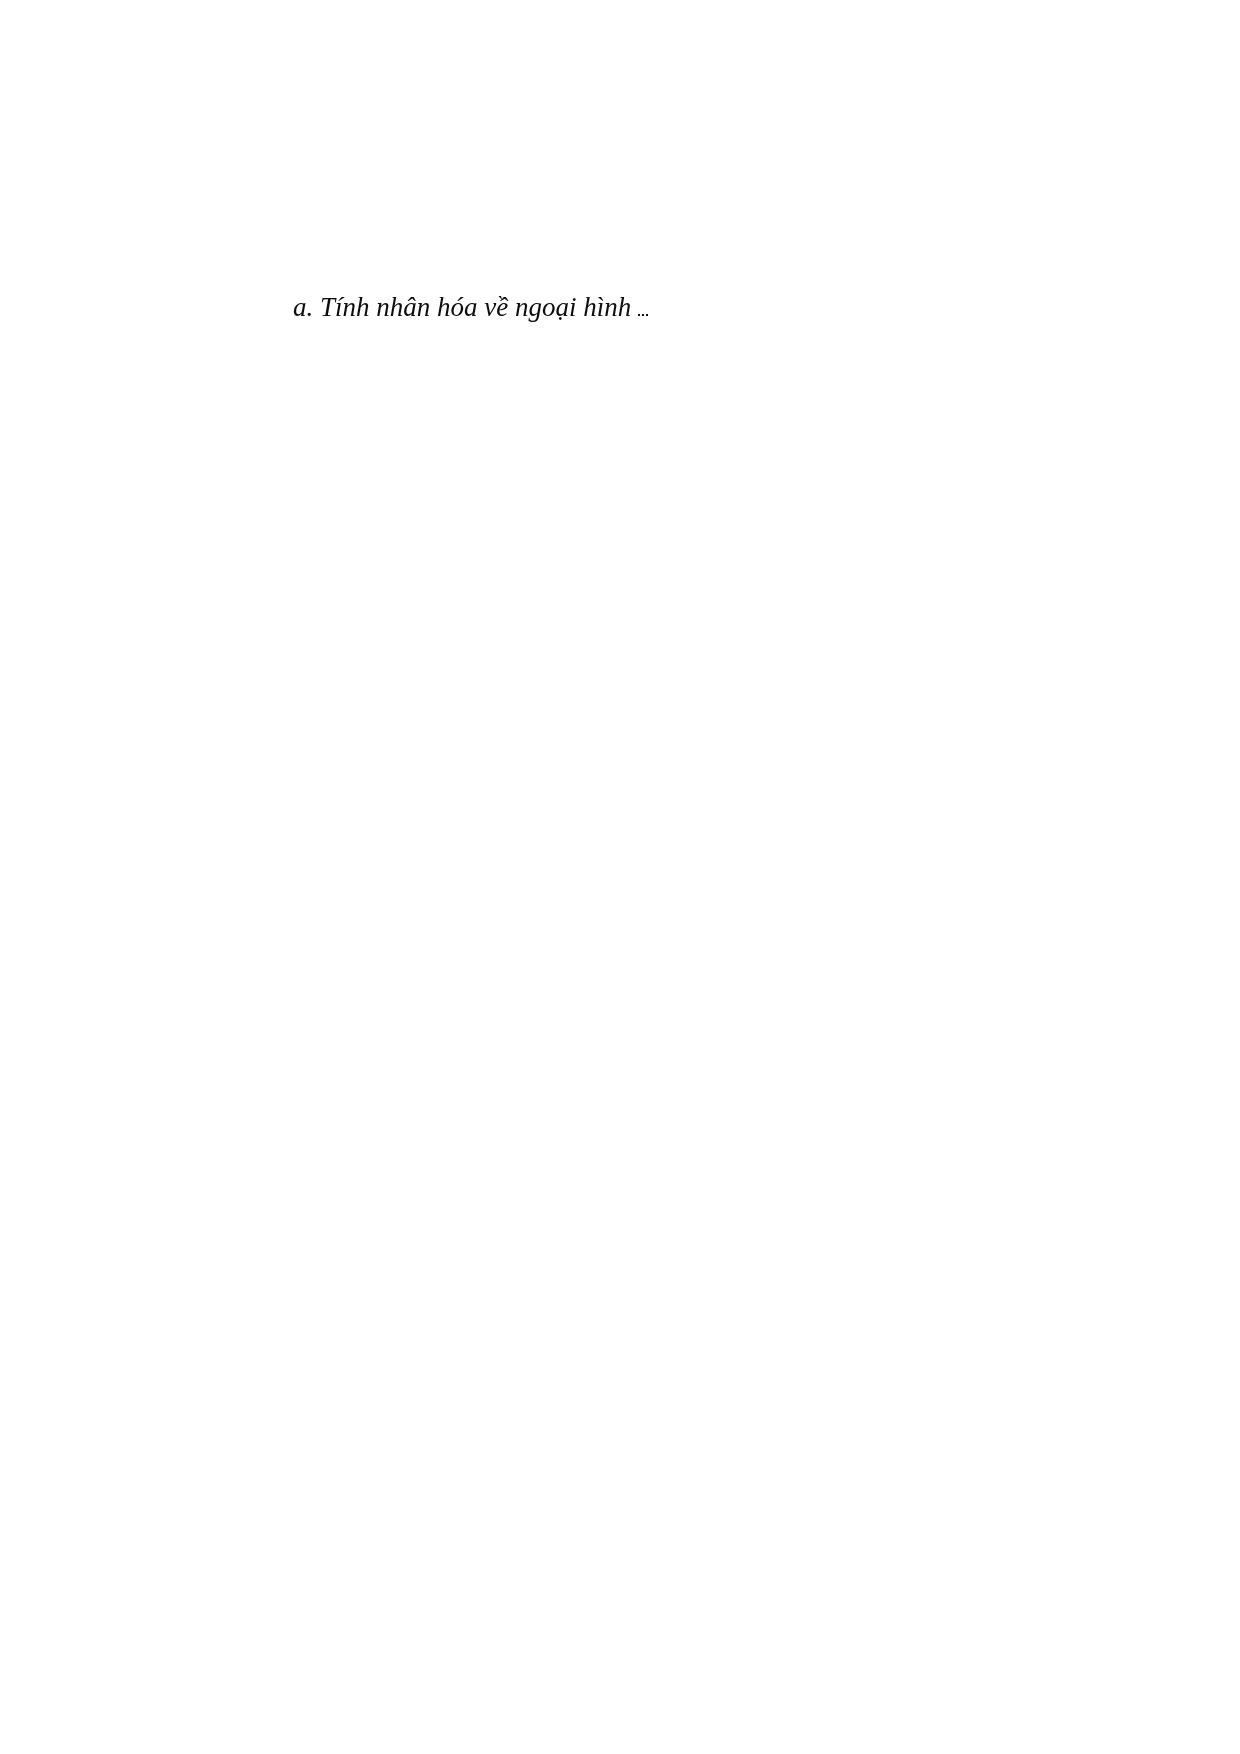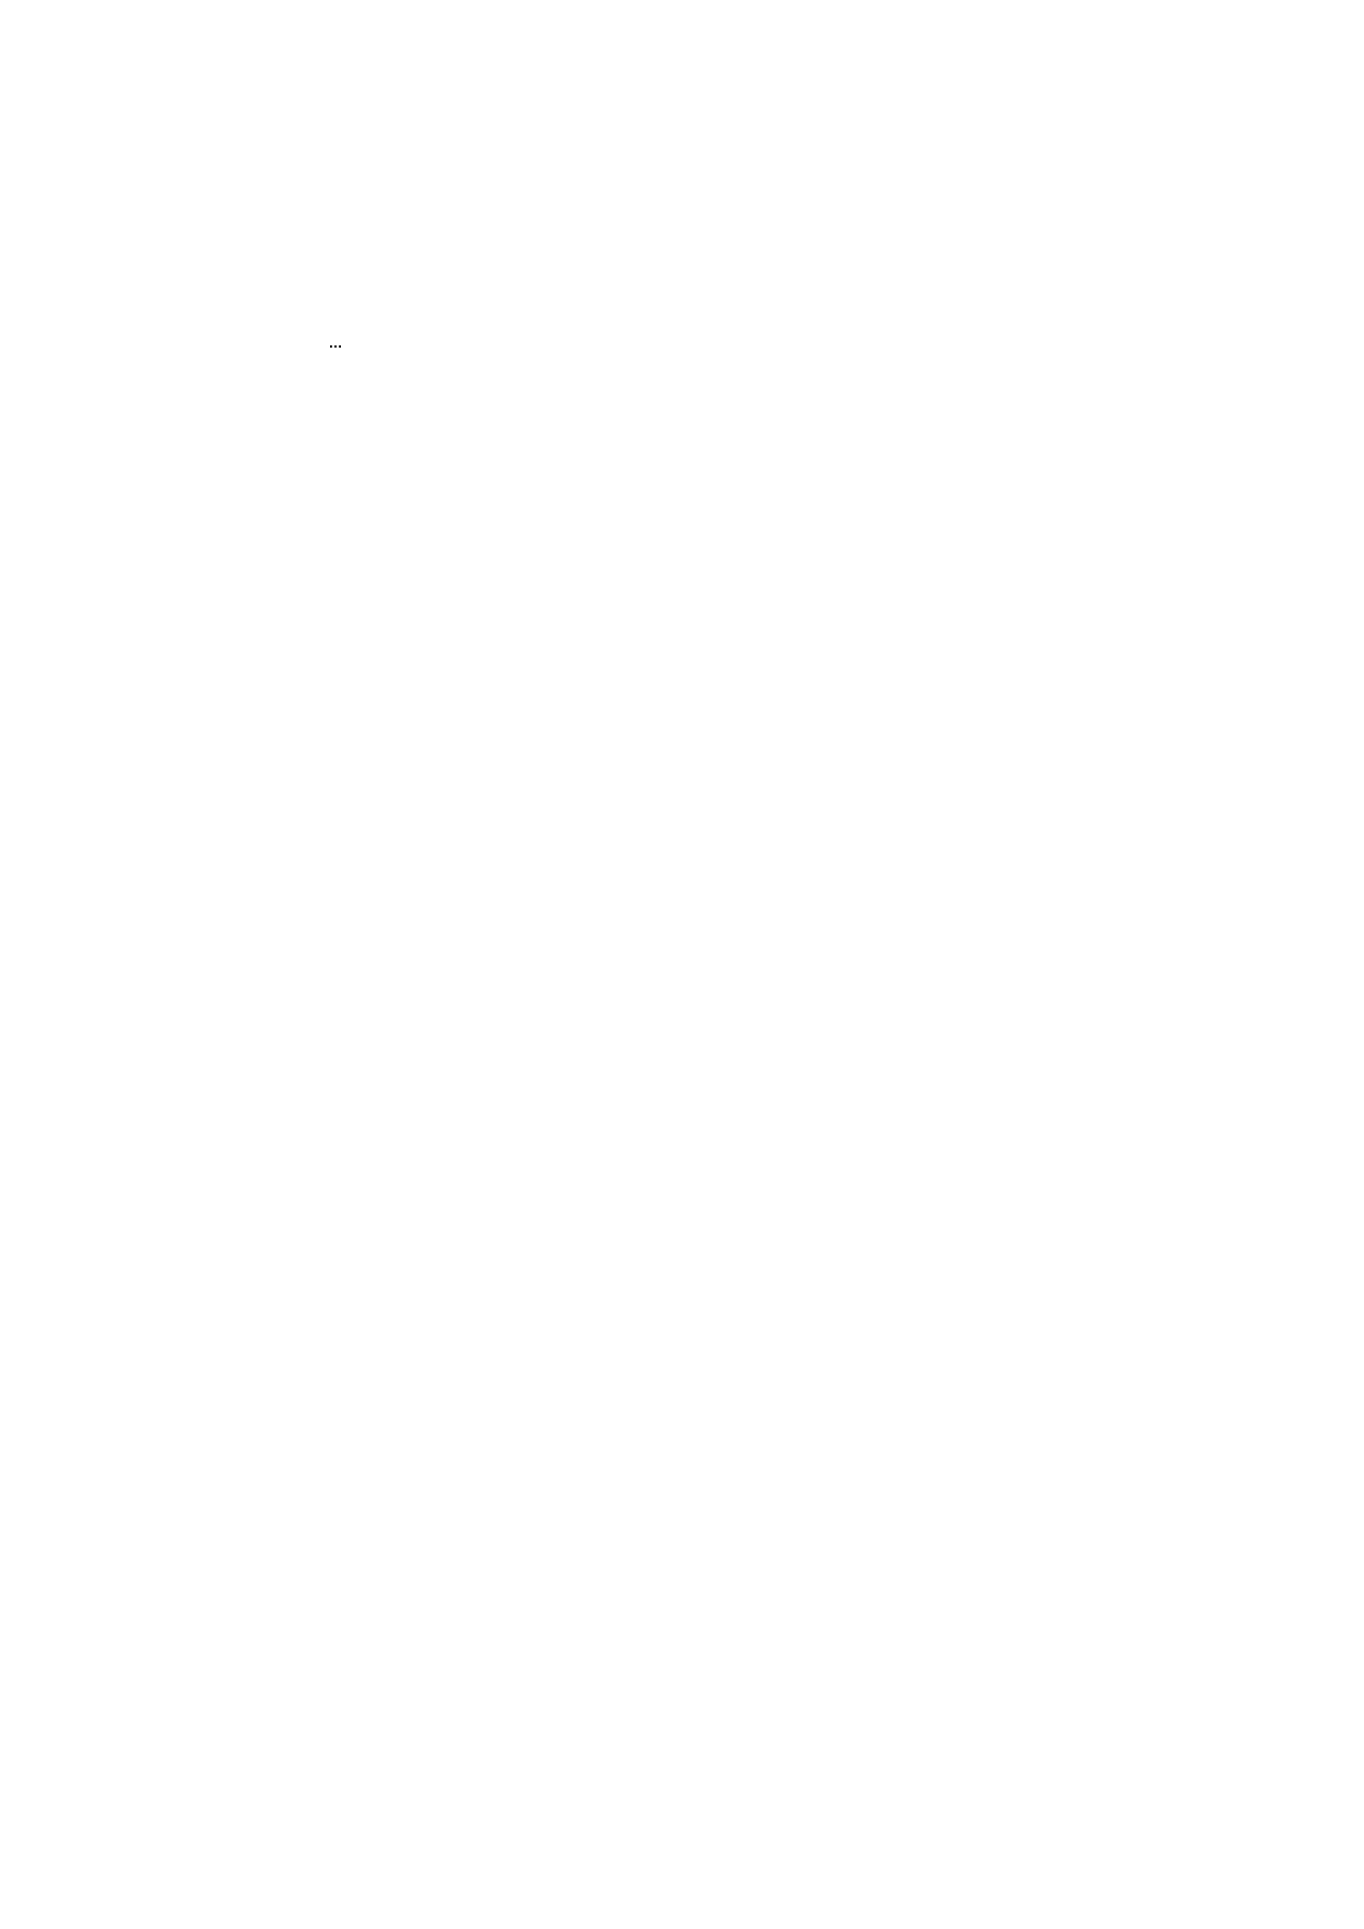--- a/index.html
+++ b/index.html
@@ -45,18 +45,19 @@
   }
   .row.italic { font-style: italic; }
   .row.lv3 { margin-left: 138px; }
 </style>
 </head>
 <body>
 
 <div class="page">
   <div class="toc" id="toc-list">
   <div class="row lv3 italic">
+    <span class="text">a. Tính nhân hóa về ngoại hình</span>
     <span class="leader"></span>
     <span class="page">22</span>
   </div>
 
 </div>
 </div>
 
 </body></html>

